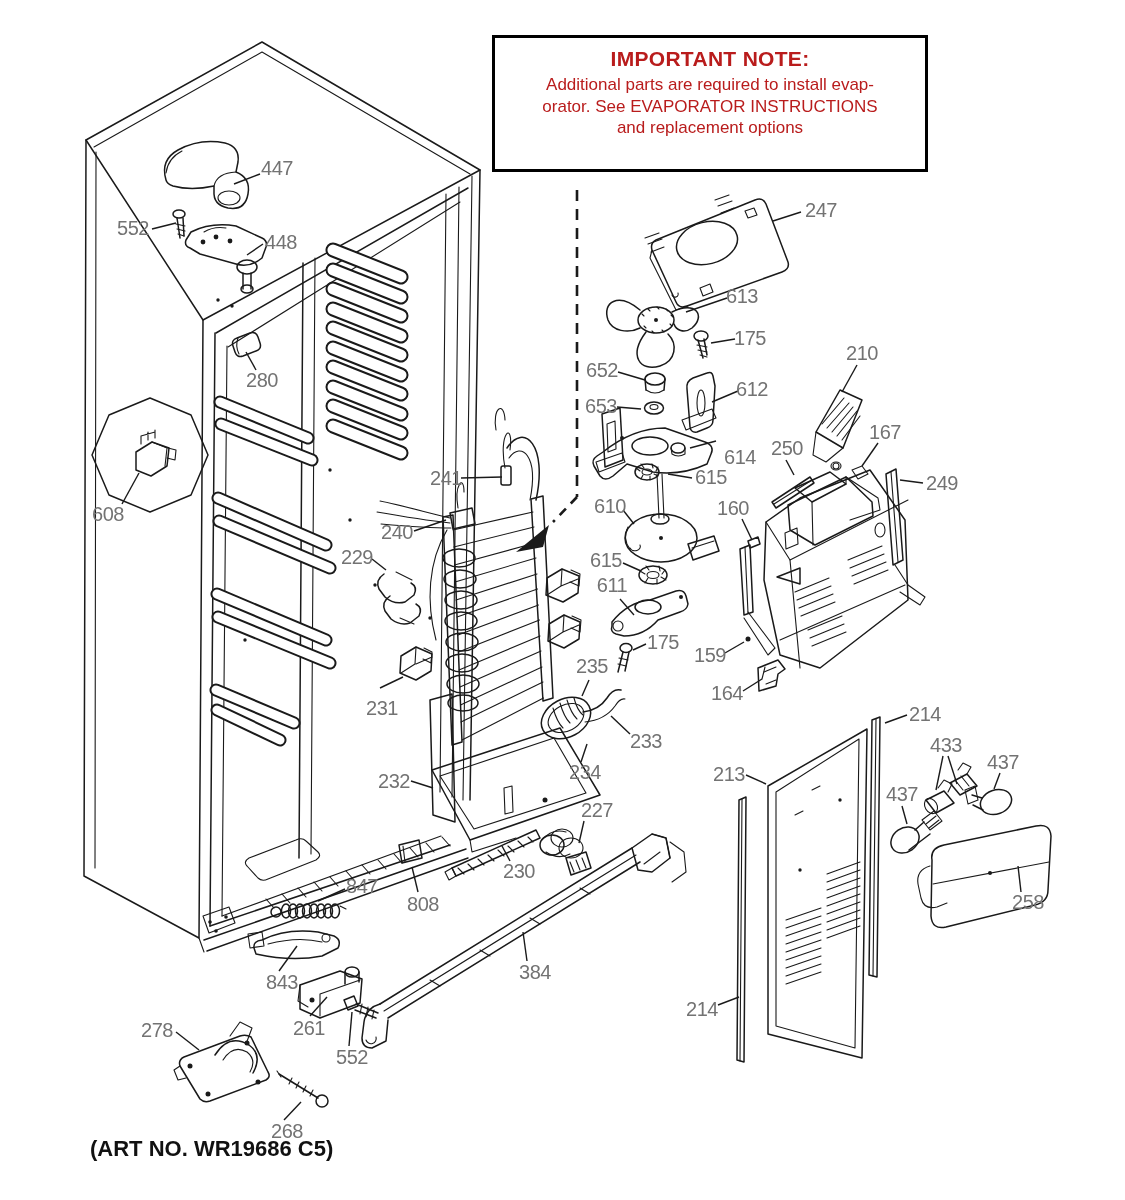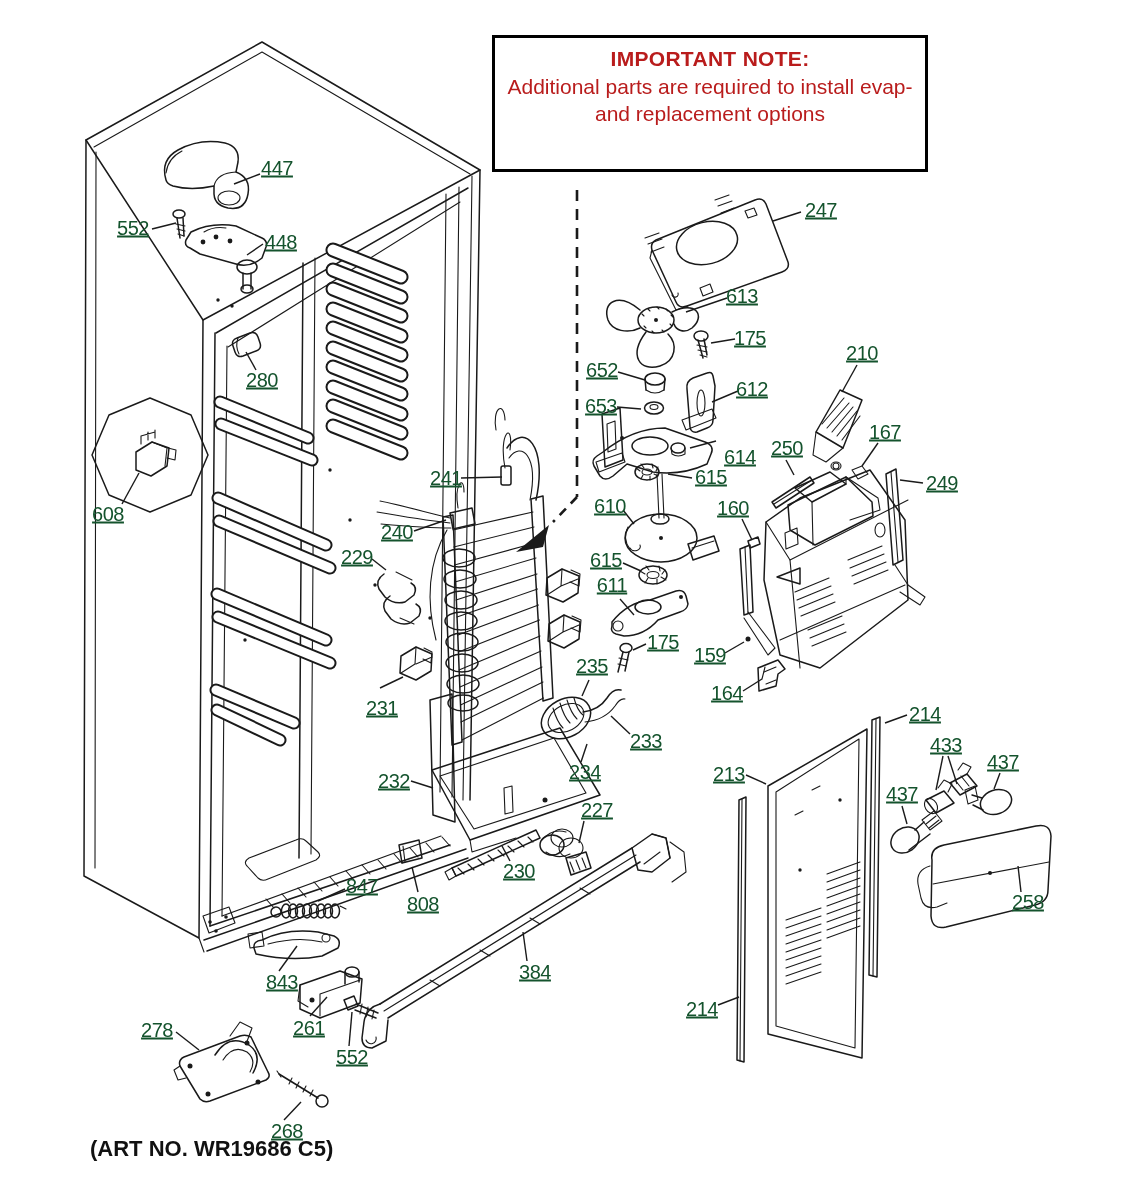--- a/index.html
+++ b/index.html
@@ -7,26 +7,26 @@
          font-family:"Liberation Sans",sans-serif;}
   #lineart{position:absolute;left:0;top:0;}
   #lineart *{vector-effect:none;}
   .ink{stroke:#1a1a1a;fill:none;stroke-width:1.5;stroke-linecap:round;stroke-linejoin:round;}
   .thin{stroke-width:1.1;}
   .capb{stroke:#1a1a1a;fill:none;stroke-linecap:round;}
   .capw{stroke:#ffffff;fill:none;stroke-linecap:round;}
   .dot{fill:#1a1a1a;stroke:none;}
   #leaders line{stroke:#1a1a1a;stroke-width:1.4;}
   #label-layer{position:absolute;left:0;top:0;width:100%;height:100%;pointer-events:none;}
-  .part-label{position:absolute;transform:translate(-50%,-50%);font-size:20px;color:#14532d;
-              letter-spacing:-0.5px;white-space:nowrap;text-decoration:underline;}
+  .part-label{position:absolute;transform:translate(-50%,-50%);font-size:20px;color:#737373;
+              letter-spacing:-0.5px;white-space:nowrap;}
   #note-box{position:absolute;left:492px;top:35px;width:436px;height:137px;border:3px solid #000;
             background:#fff;text-align:center;color:#b91c1c;box-sizing:border-box;padding-top:9px;}
   #note-title{font-size:21px;font-weight:bold;letter-spacing:0.3px;margin-bottom:3px;}
-  .note-line{font-size:21px;line-height:1.27;}
+  .note-line{font-size:17px;line-height:1.27;}
   #art-number{position:absolute;left:90px;top:1136px;font-size:22px;font-weight:bold;color:#111;}
 </style>
 </head>
 <body>
 
 <div id="stage">
 
   <svg id="lineart" width="1125" height="1200" viewBox="0 0 1125 1200">
 
     <g class="ink">
@@ -528,20 +528,21 @@
         <line x1="310" y1="1016" x2="327" y2="997"></line>
         <line x1="349" y1="1046" x2="352" y2="1012"></line>
         <line x1="176" y1="1032" x2="199" y2="1050"></line>
         <line x1="284" y1="1120" x2="301" y2="1102"></line>
       </g>
   </svg>
 
   <div id="note-box">
     <div id="note-title">IMPORTANT NOTE:</div>
     <div class="note-line">Additional parts are required to install evap-</div>
+    <div class="note-line">orator.  See EVAPORATOR INSTRUCTIONS</div>
     <div class="note-line">and replacement options</div>
   </div>
 
   <div id="label-layer">
       <span class="part-label" style="left: 277px; top: 168px;">447</span>
       <span class="part-label" style="left: 133px; top: 228px;">552</span>
       <span class="part-label" style="left: 281px; top: 242px;">448</span>
       <span class="part-label" style="left: 262px; top: 380px;">280</span>
       <span class="part-label" style="left: 108px; top: 514px;">608</span>
       <span class="part-label" style="left: 446px; top: 478px;">241</span>

